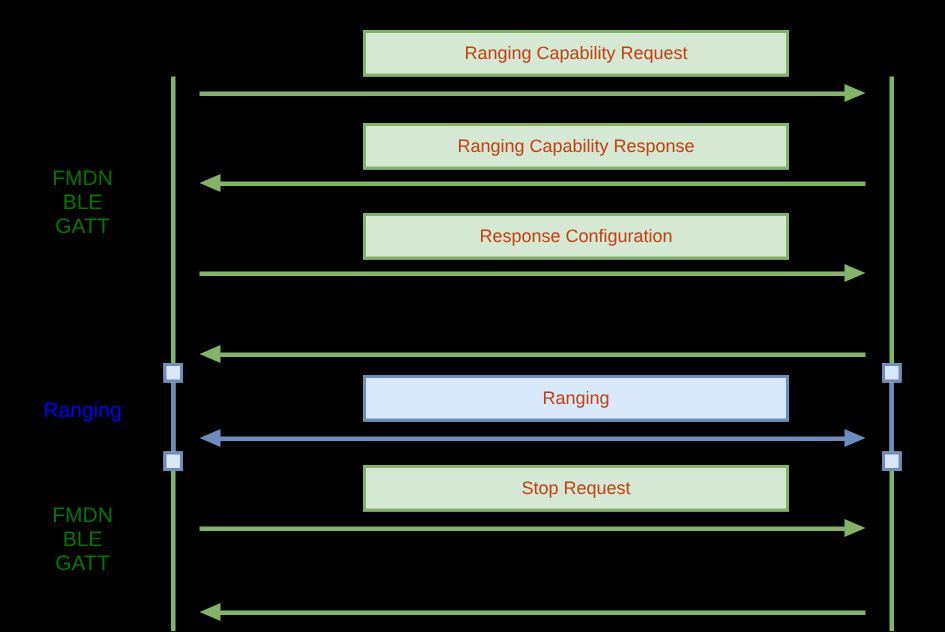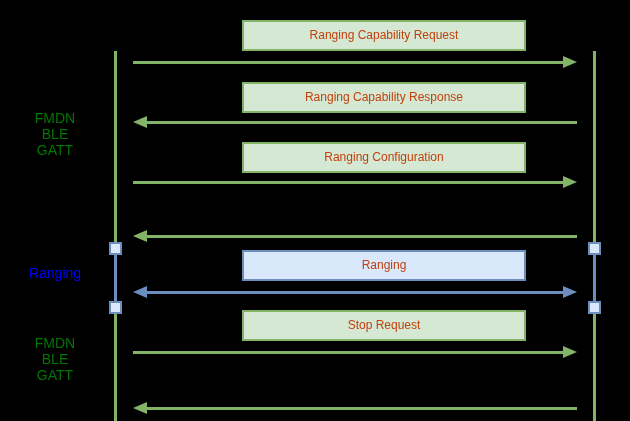--- a/index.html
+++ b/index.html
@@ -90,21 +90,21 @@
     <div class="line"></div>
     <div class="head right"></div>
   </div>
 
   <div class="msg-box b2">Ranging Capability Response</div>
   <div class="arrow dir-left a2">
     <div class="line"></div>
     <div class="head left"></div>
   </div>
 
-  <div class="msg-box b3">Ranging Configuration</div>
+  <div class="msg-box b3">Response Configuration</div>
   <div class="arrow dir-right a3">
     <div class="line"></div>
     <div class="head right"></div>
   </div>
 
   <div class="arrow dir-left a4">
     <div class="line"></div>
     <div class="head left"></div>
   </div>
 

